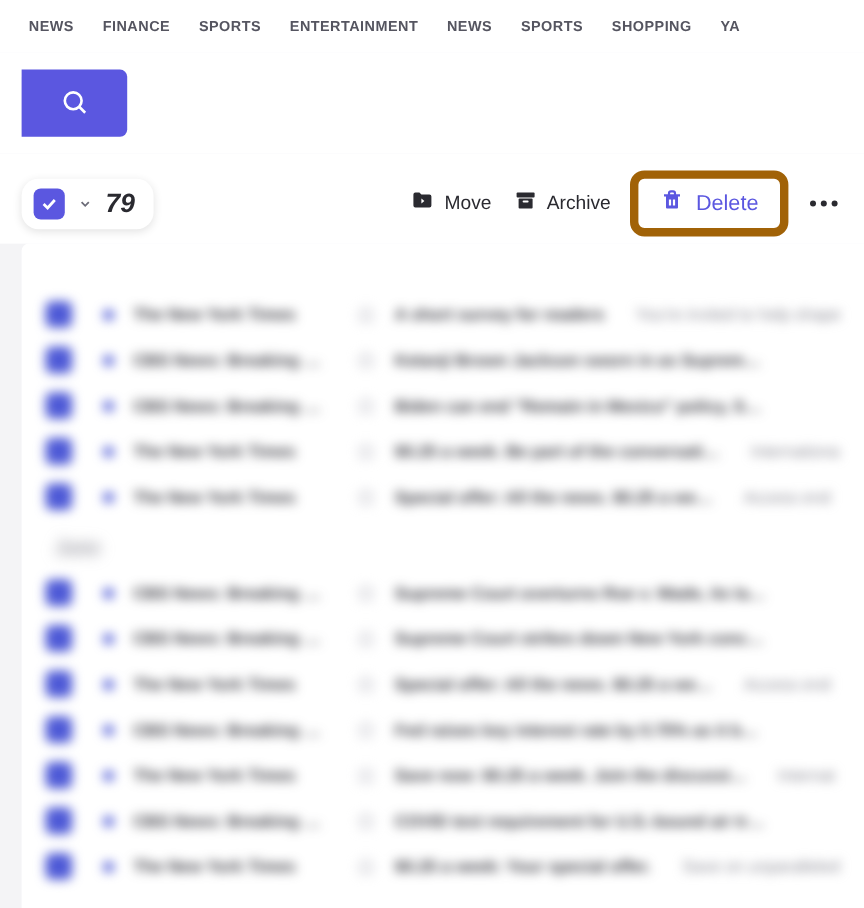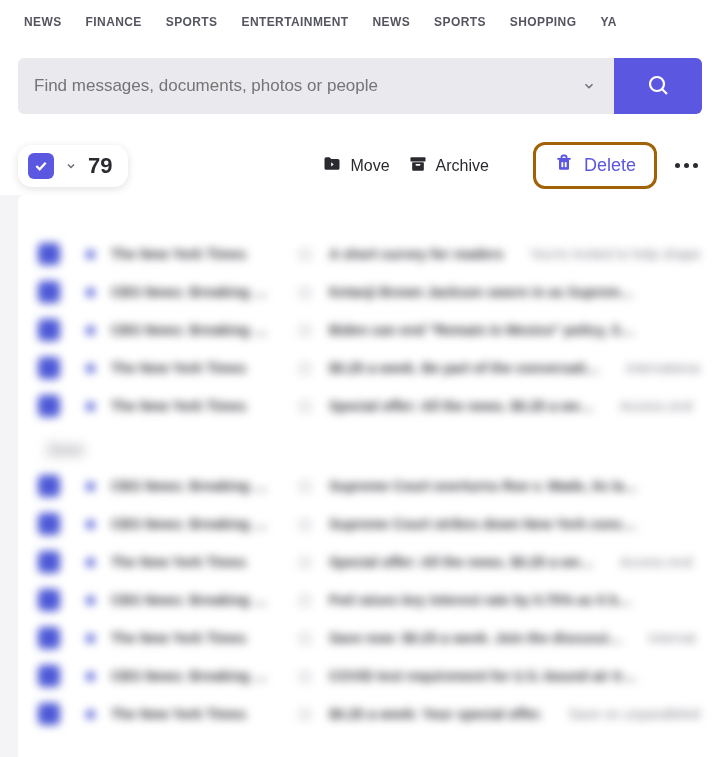--- a/index.html
+++ b/index.html
@@ -76,39 +76,38 @@
     padding:8px 16px 8px 10px;
     box-shadow:0 2px 8px rgba(0,0,0,0.12);
   }
   .select-pill .chk {
     width:26px; height:26px;
     background:#5b57e0;
     border-radius:6px;
     display:flex; align-items:center; justify-content:center;
   }
   .select-pill .count {
-    font-size:22px; font-weight:600; color:#2a2a30;
+    font-size:22px; font-weight:600; color:#2a2a30;font-style:italic;
   }
   .select-pill .mini-chevron { width:14px; height:14px; display:flex;align-items:center;justify-content:center;}
   .toolbar-spacer { flex:1; }
   .tool-btn {
     display:flex; align-items:center; gap:8px;
     font-size:16px; color:#2a2a30; cursor:pointer;
     padding:4px 2px;
   }
   .tool-btn svg, .tool-btn .iconbox { flex-shrink:0; }
   .delete-highlight {
-    border:3px solid #a16207;
+    border:7px solid #a16207;
     border-radius:12px;
     padding:8px 18px;
     display:flex; align-items:center; gap:10px;
     font-size:18px; font-weight:500;
     color:#5b57e0;
     background:#ffffff;
-    margin-left:28px;
   }
   .more-btn {
     display:flex; gap:4px; padding:4px;
     cursor:pointer;
   }
   .more-btn span {
     width:5px; height:5px; border-radius:50%; background:#2a2a30;
   }
 
   
@@ -176,28 +175,20 @@
   <span>FINANCE</span>
   <span>SPORTS</span>
   <span>ENTERTAINMENT</span>
   <span>NEWS</span>
   <span>SPORTS</span>
   <span>SHOPPING</span>
   <span>YA</span>
 </nav>
 
 <div class="searchbar-wrap">
-  <div class="searchbox">
-    <input type="text" placeholder="Find messages, documents, photos or people" style="">
-    <span class="chevron">
-      <svg width="14" height="14" viewBox="0 0 24 24" fill="none" stroke="#6c6c78" stroke-width="2.5">
-          <polyline points="6 9 12 15 18 9"></polyline>
-        </svg>
-    </span>
-  </div>
   <button class="searchbtn">
     <span>
       <svg width="24" height="24" viewBox="0 0 24 24" fill="none" stroke="#ffffff" stroke-width="2.2">
           <circle cx="11" cy="11" r="7"></circle>
           <line x1="21" y1="21" x2="16" y2="16"></line>
         </svg>
     </span>
   </button>
 </div>
 

